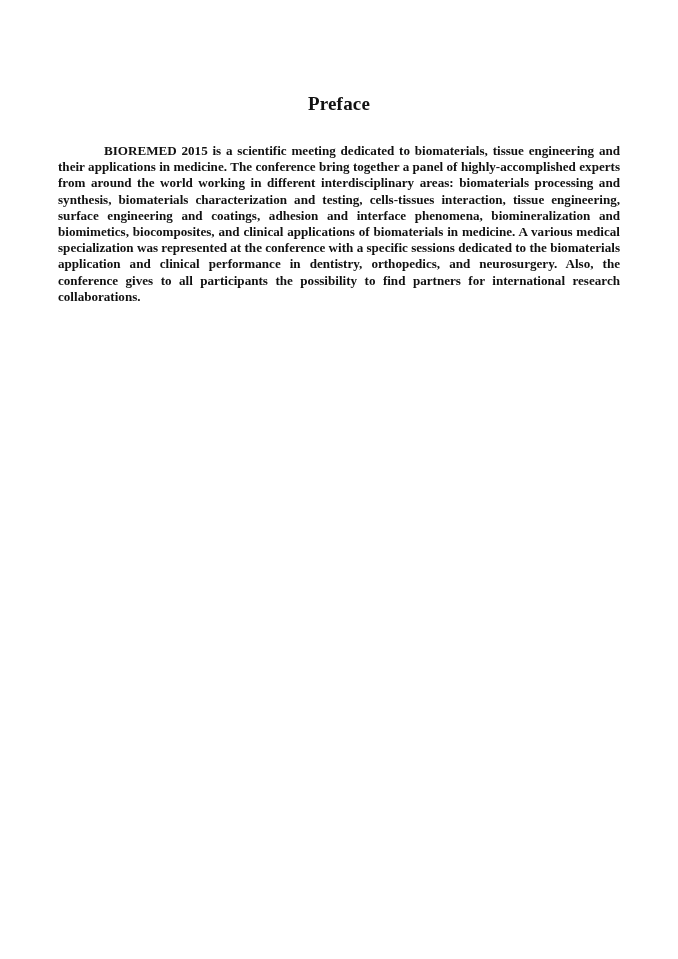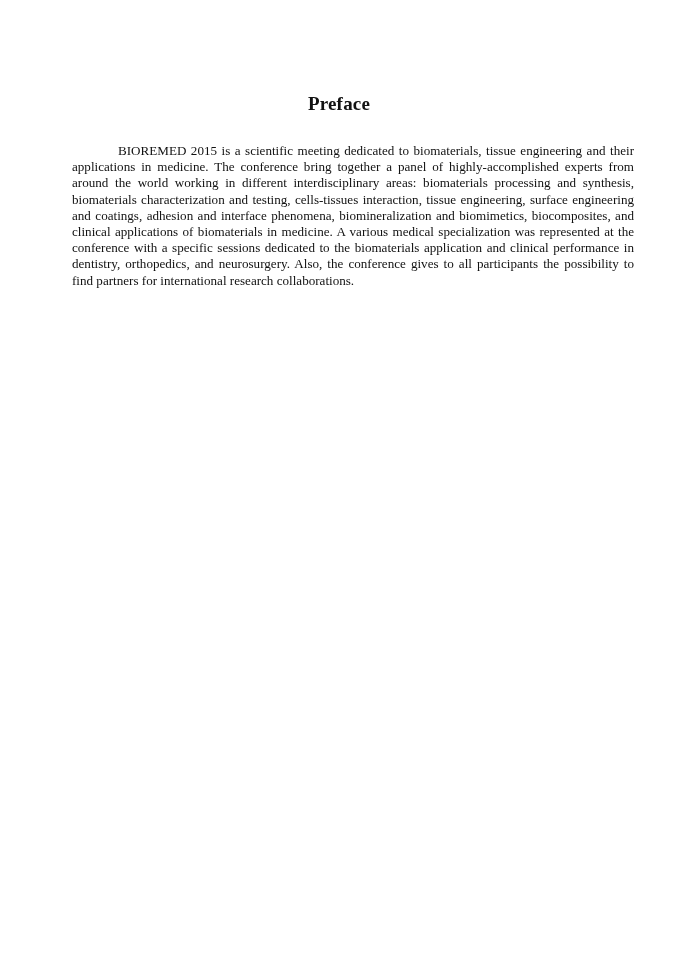--- a/index.html
+++ b/index.html
@@ -27,22 +27,23 @@
     width: 678px;
     text-align: center;
     font-size: 19px;
     font-weight: bold;
     letter-spacing: 0.2px;
     color: #121212;
   }
   .body-block {
     position: absolute;
     top: 143px;
-    left: 72px;
+    left: 58px;
     width: 562px;
+    font-weight: bold;
   }
   .body-paragraph {
     margin: 0;
     font-size: 13.1px;
     line-height: 16.2px;
     text-align: justify;
     text-justify: inter-word;
     text-indent: 46px;
     color: #111111;
     hyphens: none;

